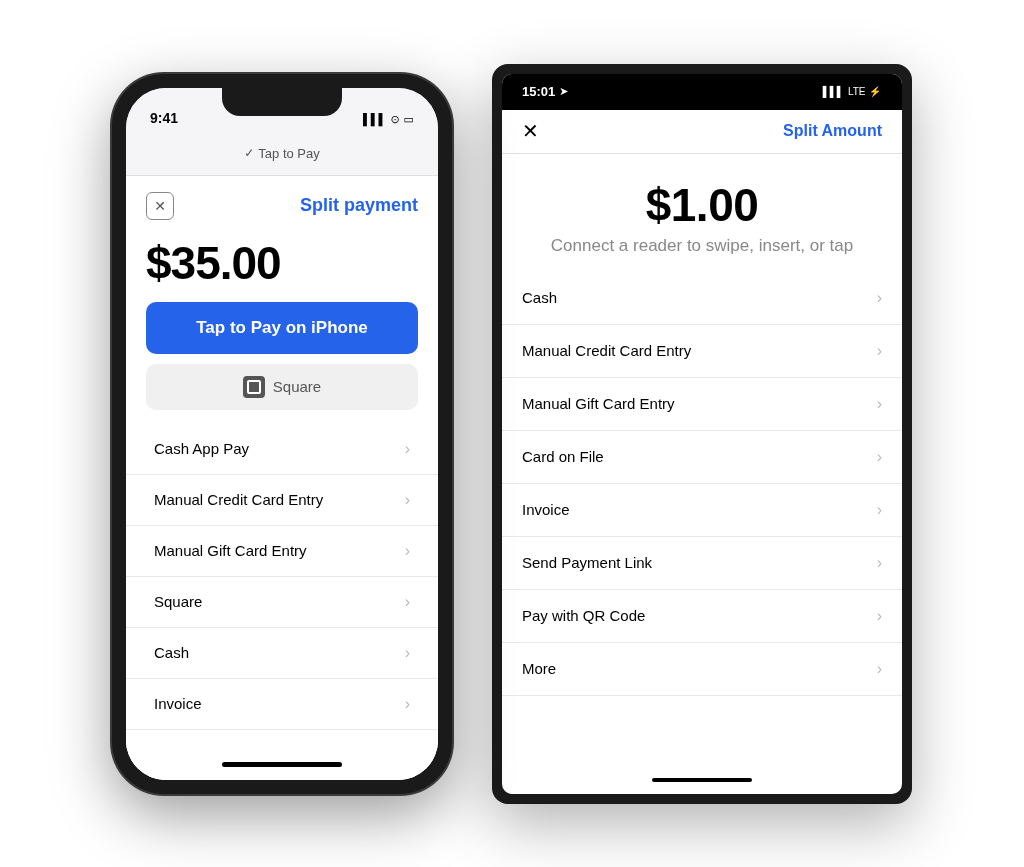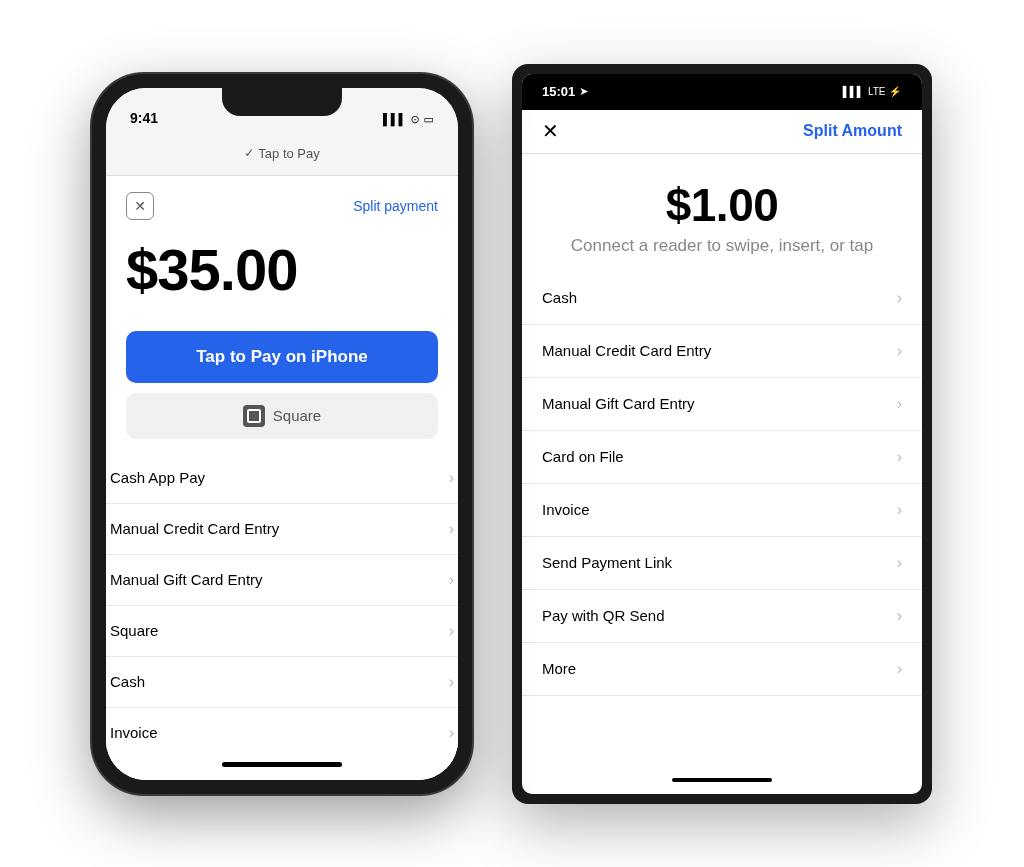--- a/index.html
+++ b/index.html
@@ -25,21 +25,21 @@
     }
 
     
     .phone-wrapper {
       display: flex;
       flex-direction: column;
       align-items: center;
     }
 
     .phone {
-      width: 380px;
+      width: 340px;
       height: 720px;
       background: #1a1a1a;
       border-radius: 52px;
       padding: 14px;
       position: relative;
       box-shadow: 0 0 0 2px #3a3a3a, 0 20px 60px rgba(0,0,0,0.4);
     }
 
     .phone-inner {
       width: 100%;
@@ -136,40 +136,40 @@
       border-radius: 6px;
       display: flex;
       align-items: center;
       justify-content: center;
       font-size: 14px;
       color: #555;
       cursor: pointer;
     }
     .split-link {
       color: #2563EB;
-      font-size: 14px;
-      font-weight: 400;
+      font-size: 18px;
+      font-weight: 700;
       cursor: pointer;
     }
 
     
     .phone-amount {
       padding: 16px 20px 12px;
       flex-shrink: 0;
     }
     .phone-amount-value {
-      font-size: 58px;
+      font-size: 46px;
       font-weight: 700;
       color: #000;
       letter-spacing: -1px;
     }
 
     
     .tap-btn {
-      margin: 16px 20px 10px;
+      margin: 0 20px 10px;
       background: #2563EB;
       color: #fff;
       border-radius: 10px;
       padding: 16px;
       text-align: center;
       font-size: 17px;
       font-weight: 600;
       cursor: pointer;
       flex-shrink: 0;
     }
@@ -212,21 +212,21 @@
     .phone-list {
       flex: 1;
       background: #fff;
       margin-top: 14px;
       overflow: hidden;
     }
     .list-item {
       display: flex;
       align-items: center;
       justify-content: space-between;
-      padding: 16px 4px;
+      padding: 16px 28px;
       border-bottom: 1px solid #e8e8e8;
       cursor: pointer;
     }
     .list-item-label {
       font-size: 15px;
       color: #000;
       font-weight: 400;
     }
     .chevron {
       color: #bbb;
@@ -495,21 +495,21 @@
         </div>
         <div class="right-list-item">
           <span class="right-list-item-label">Invoice</span>
           <span class="chevron">›</span>
         </div>
         <div class="right-list-item">
           <span class="right-list-item-label">Send Payment Link</span>
           <span class="chevron">›</span>
         </div>
         <div class="right-list-item">
-          <span class="right-list-item-label">Pay with QR Send</span>
+          <span class="right-list-item-label">Pay with QR Code</span>
           <span class="chevron">›</span>
         </div>
         <div class="right-list-item">
           <span class="right-list-item-label">More</span>
           <span class="chevron">›</span>
         </div>
       </div>
 
       <div class="right-home">
         <div class="right-home-bar"></div>

